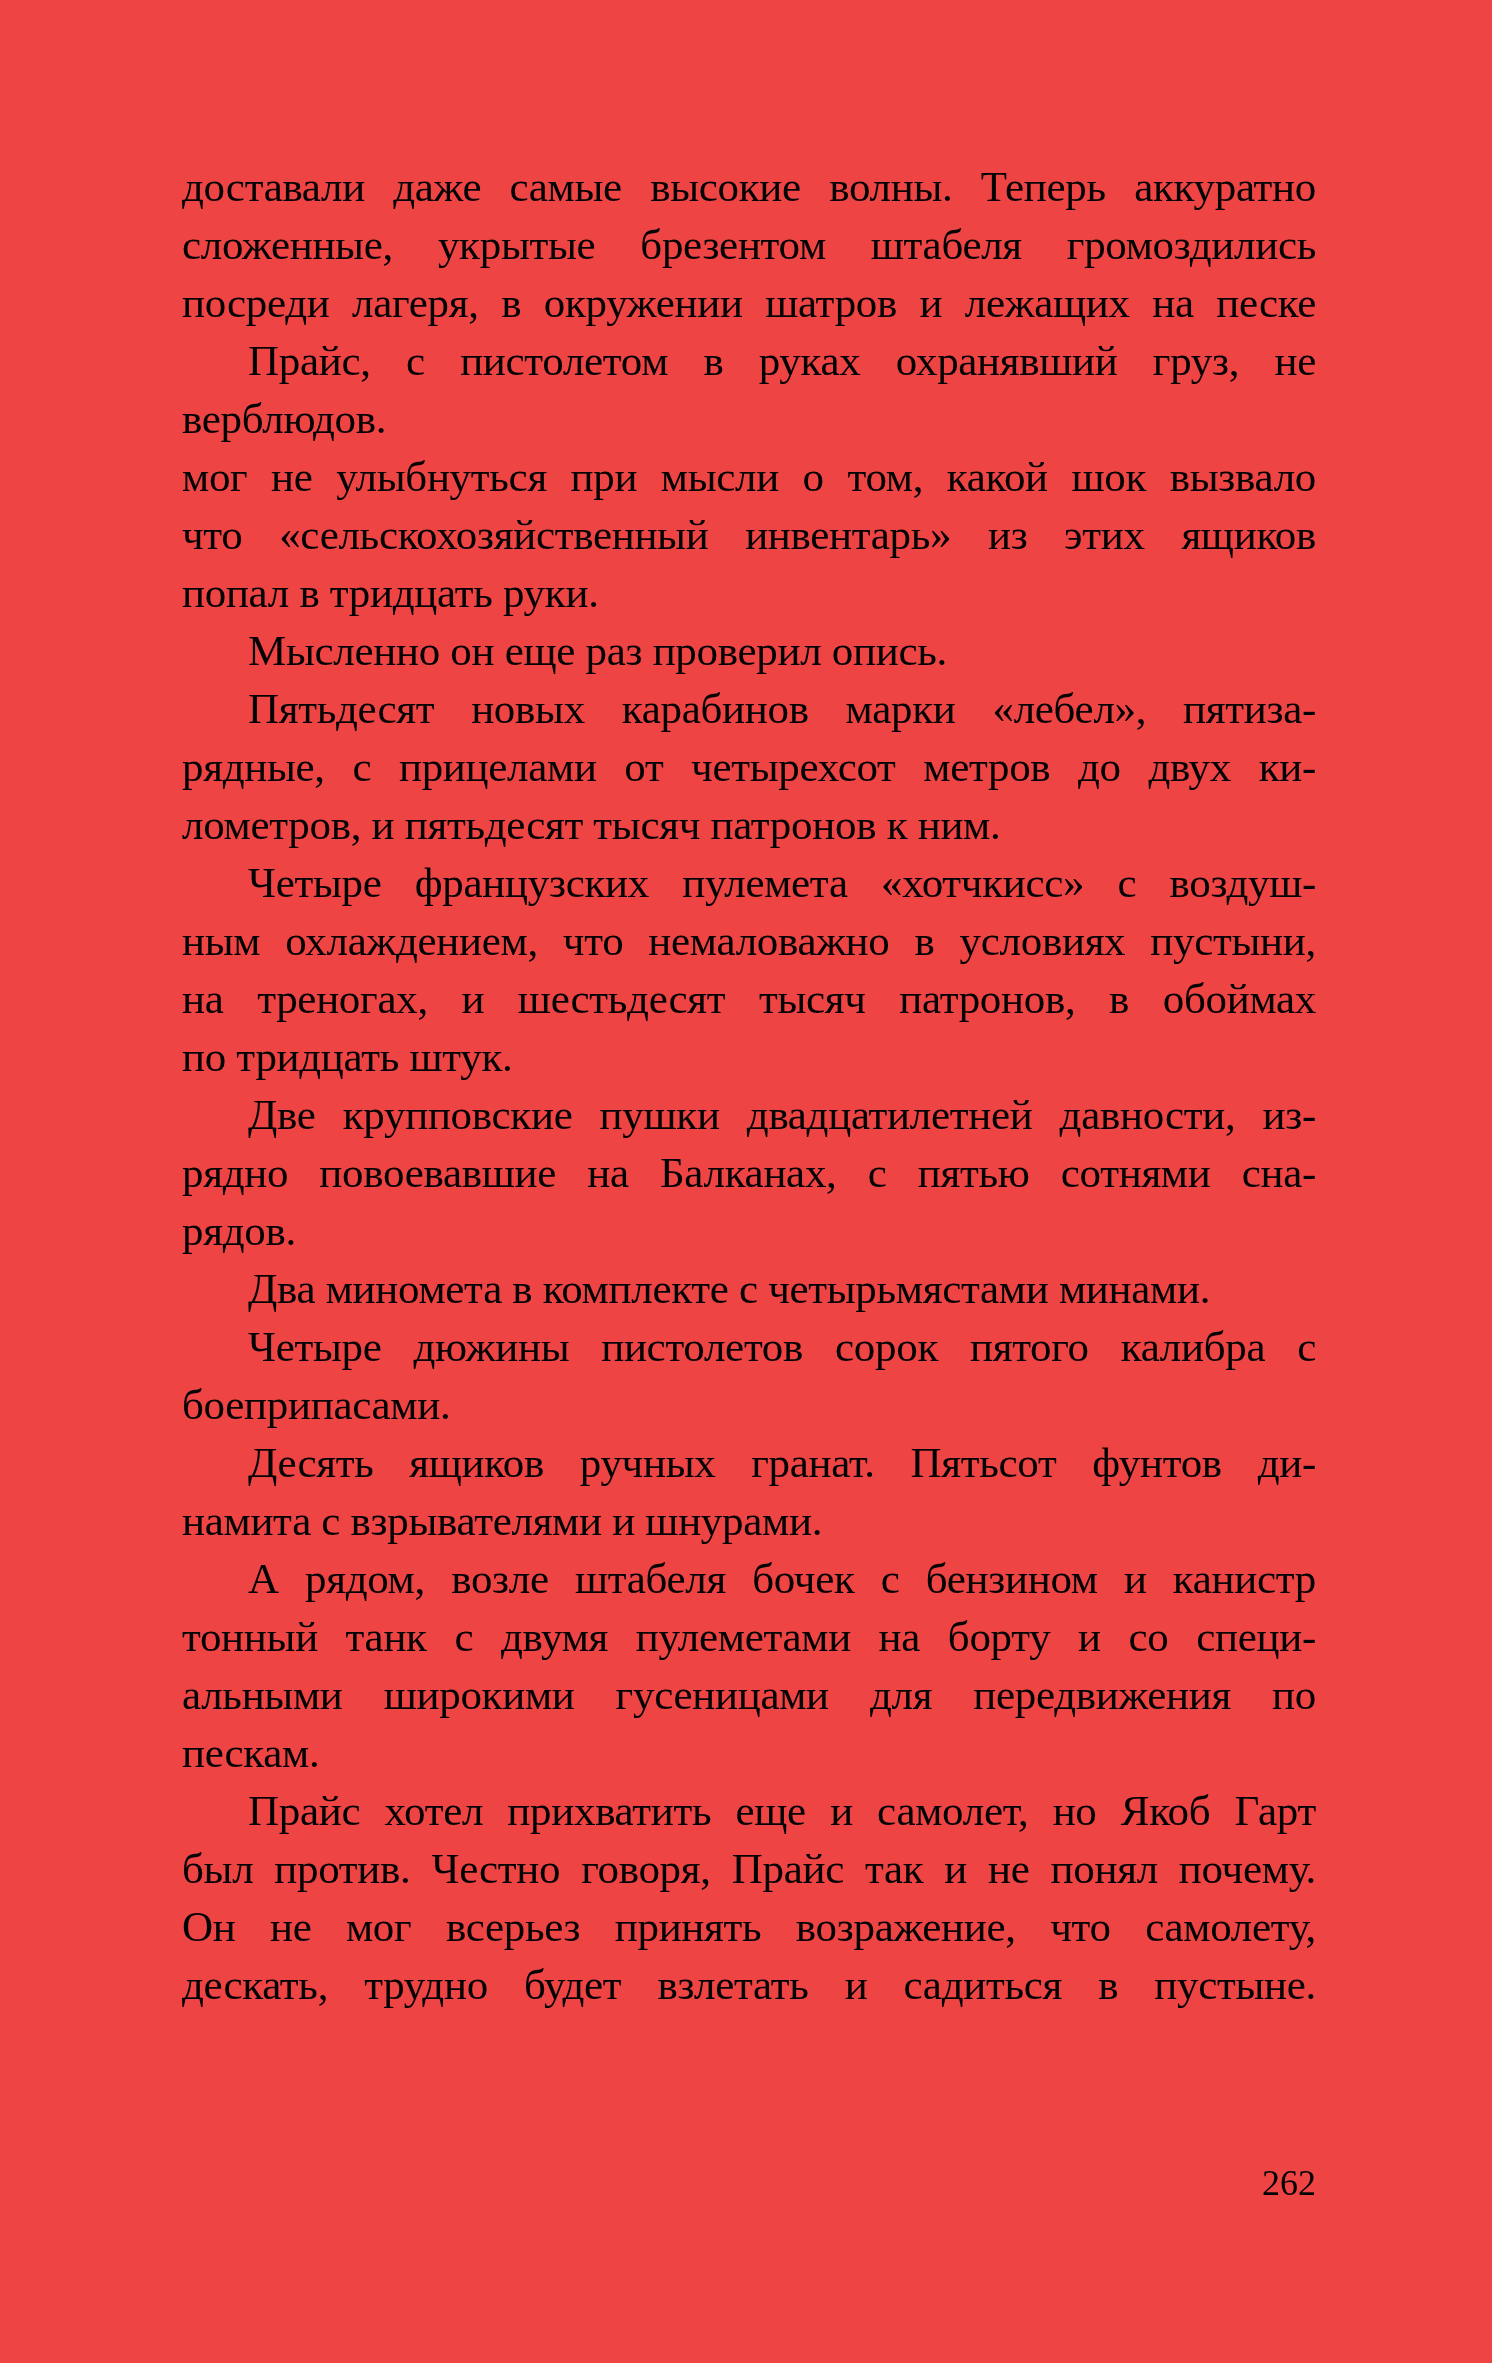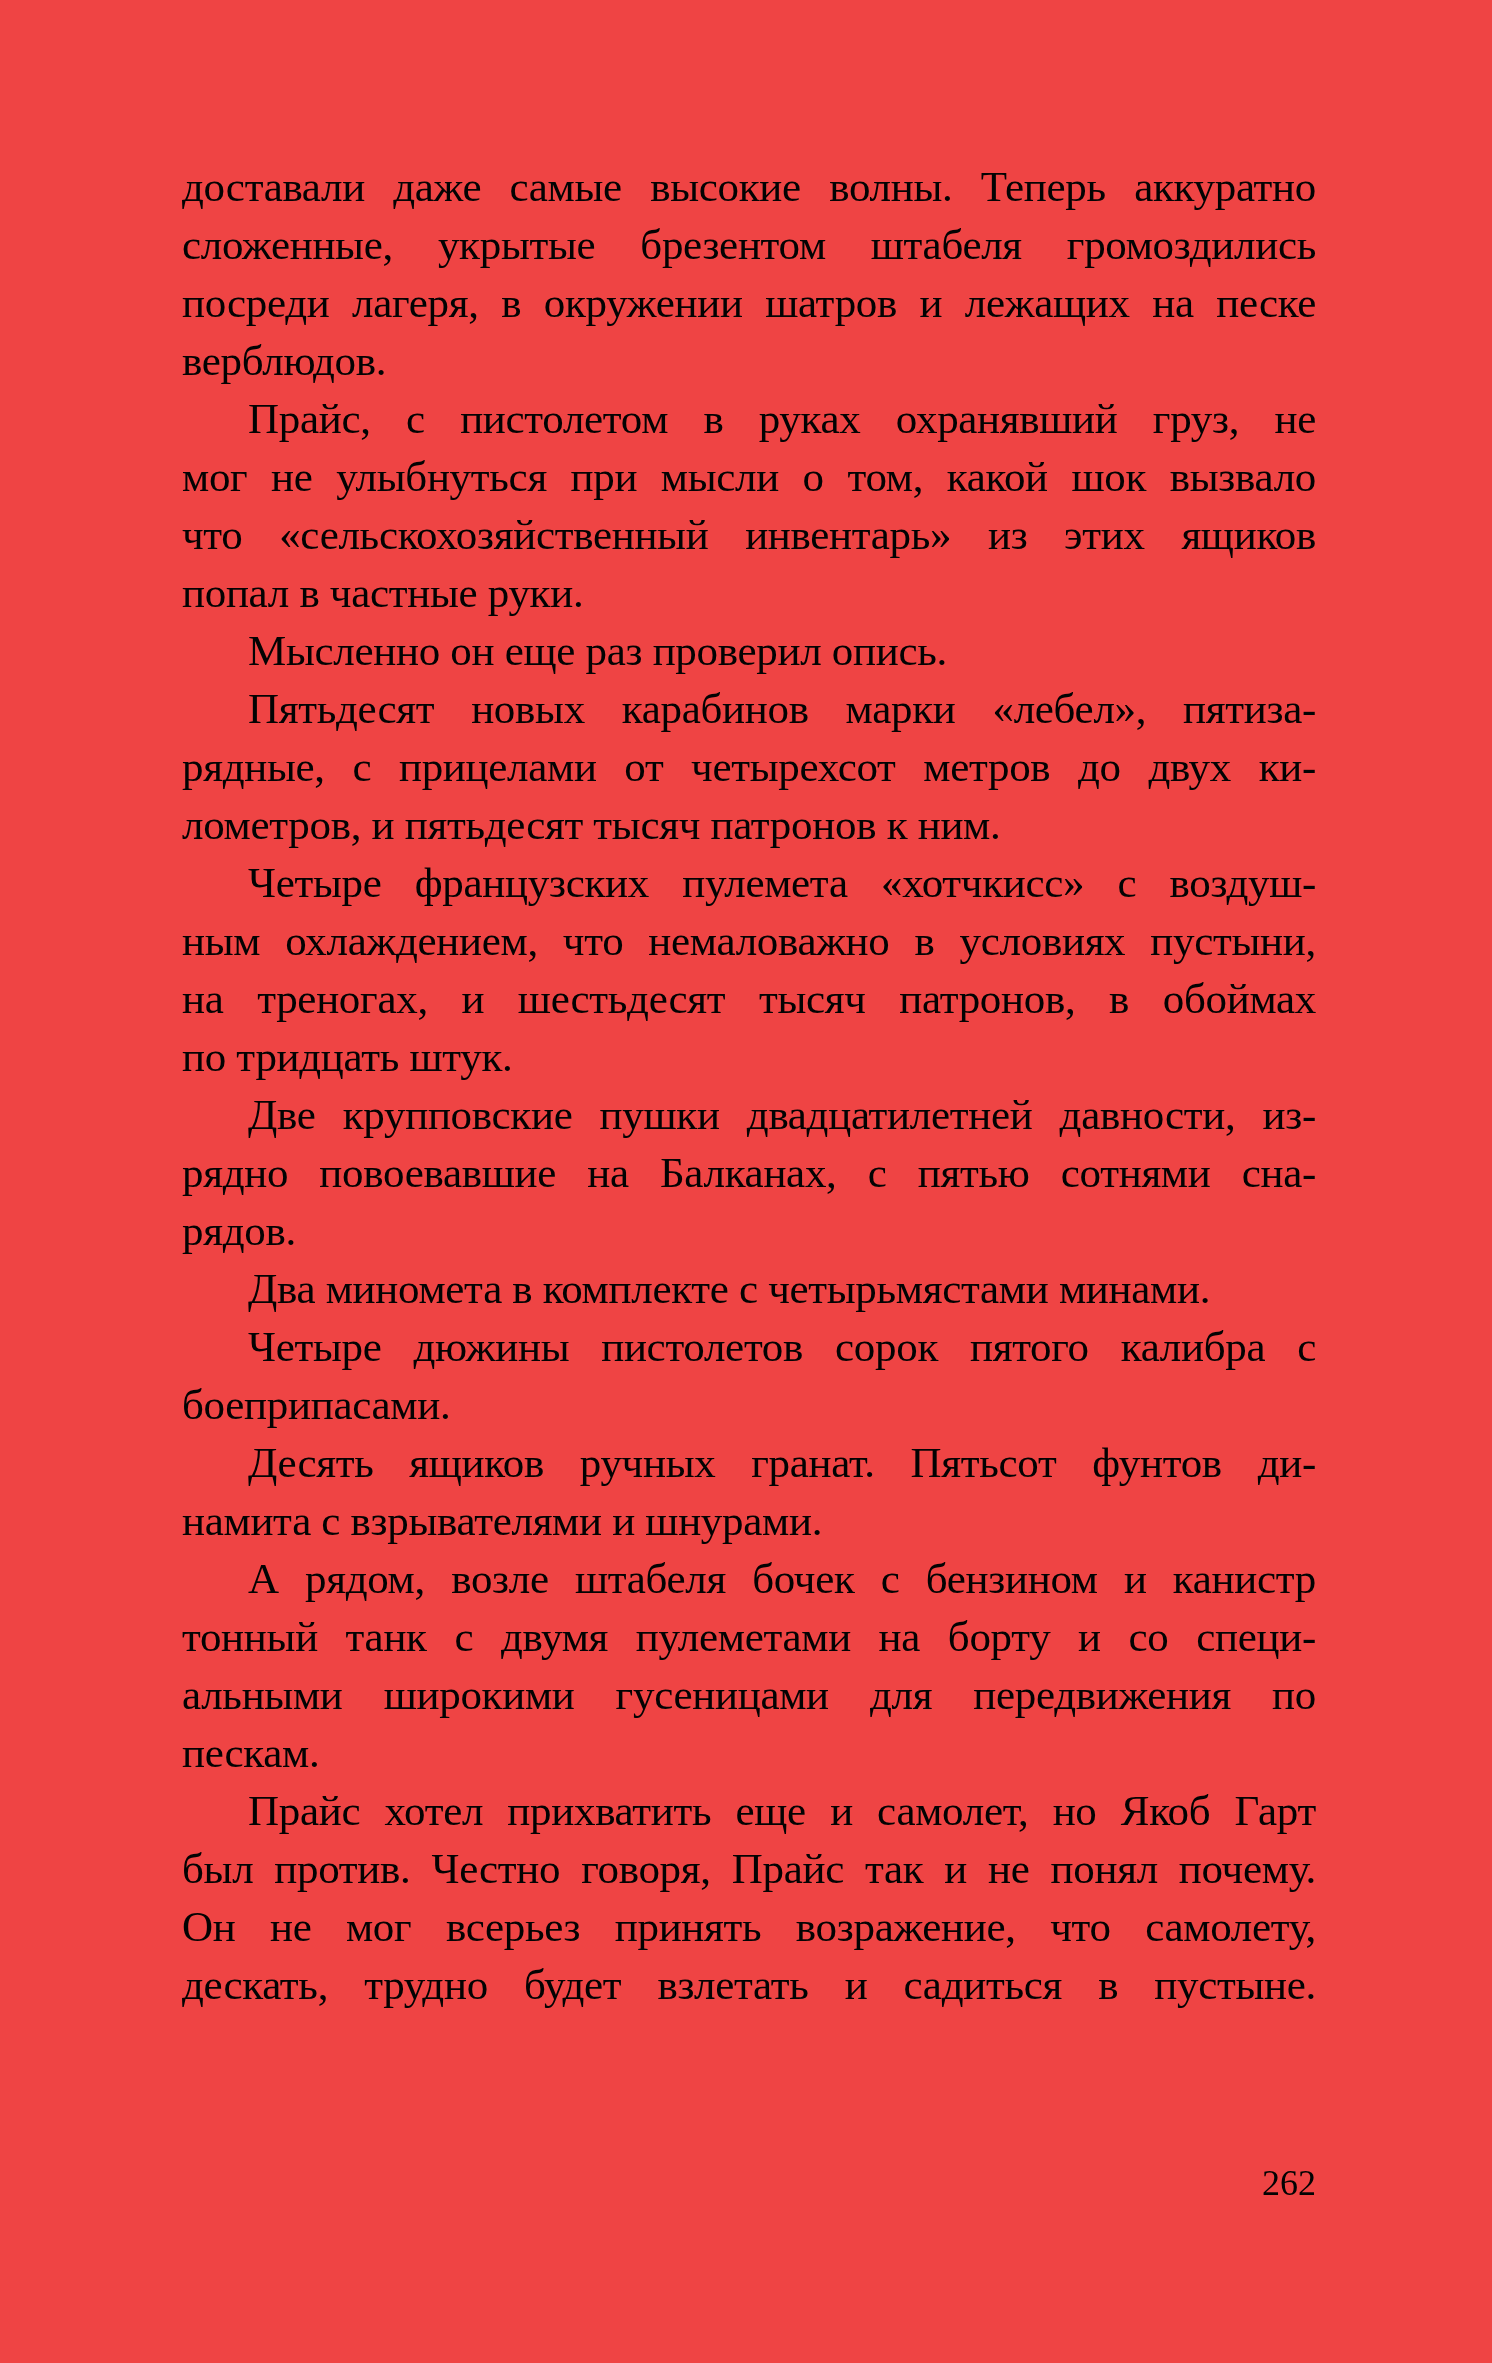--- a/index.html
+++ b/index.html
@@ -53,25 +53,25 @@
   }
 </style>
 </head>
 <body>
 
 <div class="scan-page">
   <div class="text-block">
       <div class="line">доставали даже самые высокие волны. Теперь аккуратно</div>
       <div class="line">сложенные, укрытые брезентом штабеля громоздились</div>
       <div class="line">посреди лагеря, в окружении шатров и лежащих на песке</div>
+      <div class="line indent">Прайс, с пистолетом в руках охранявший груз, не</div>
       <div class="line para-end">верблюдов.</div>
-      <div class="line indent">Прайс, с пистолетом в руках охранявший груз, не</div>
       <div class="line">мог не улыбнуться при мысли о том, какой шок вызвало</div>
       <div class="line">что «сельскохозяйственный инвентарь» из этих ящиков</div>
-      <div class="line para-end">попал в частные руки.</div>
+      <div class="line para-end">попал в тридцать руки.</div>
       <div class="line indent para-end">Мысленно он еще раз проверил опись.</div>
       <div class="line indent">Пятьдесят новых карабинов марки «лебел», пятиза-</div>
       <div class="line">рядные, с прицелами от четырехсот метров до двух ки-</div>
       <div class="line para-end">лометров, и пятьдесят тысяч патронов к ним.</div>
       <div class="line indent">Четыре французских пулемета «хотчкисс» с воздуш-</div>
       <div class="line">ным охлаждением, что немаловажно в условиях пустыни,</div>
       <div class="line">на треногах, и шестьдесят тысяч патронов, в обоймах</div>
       <div class="line para-end">по тридцать штук.</div>
       <div class="line indent">Две крупповские пушки двадцатилетней давности, из-</div>
       <div class="line">рядно повоевавшие на Балканах, с пятью сотнями сна-</div>

